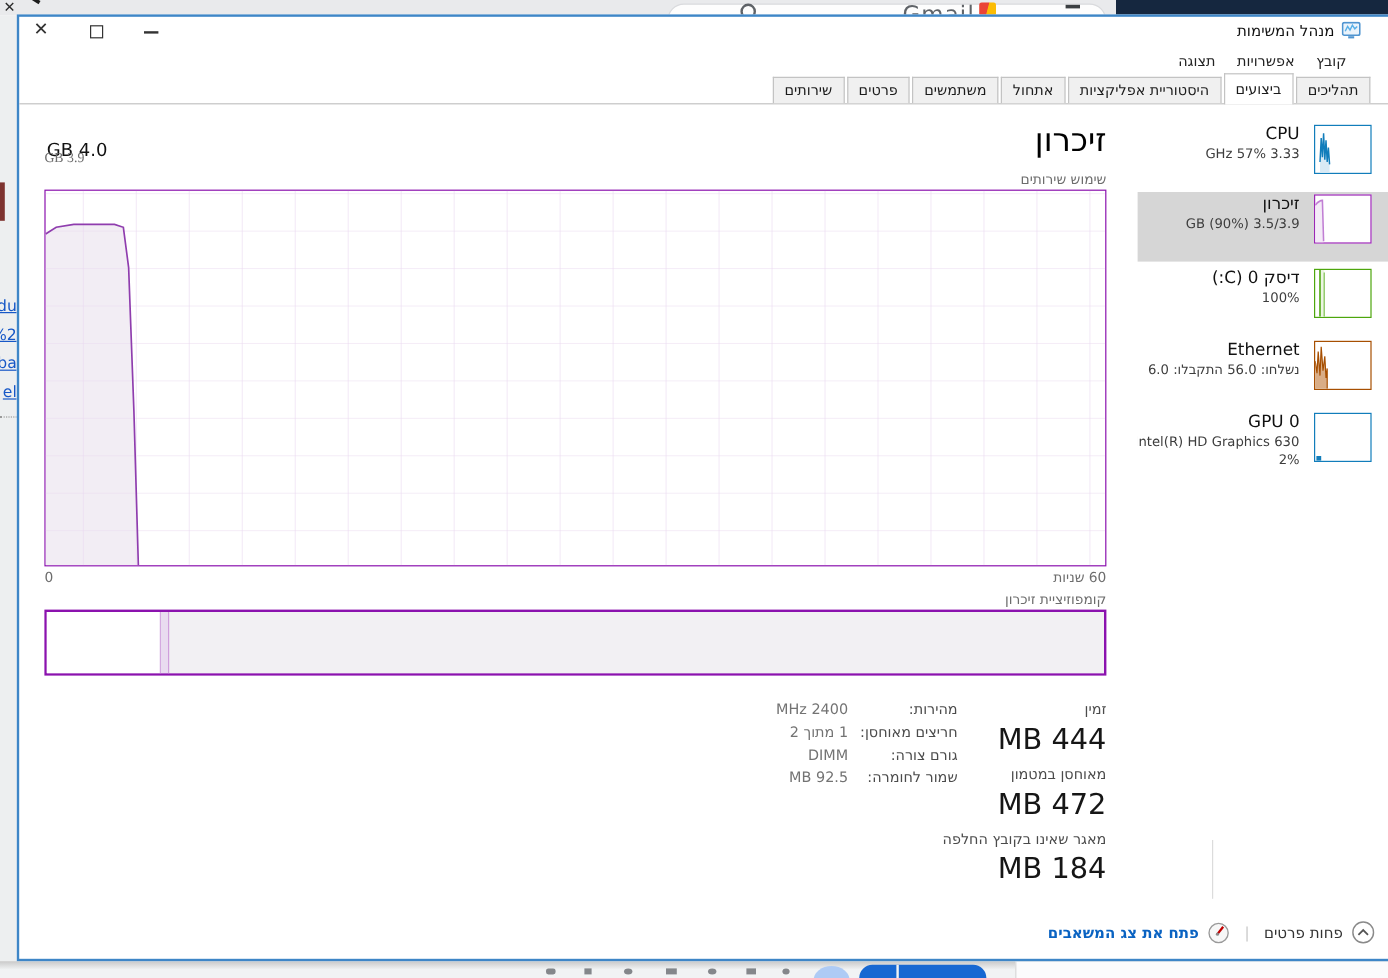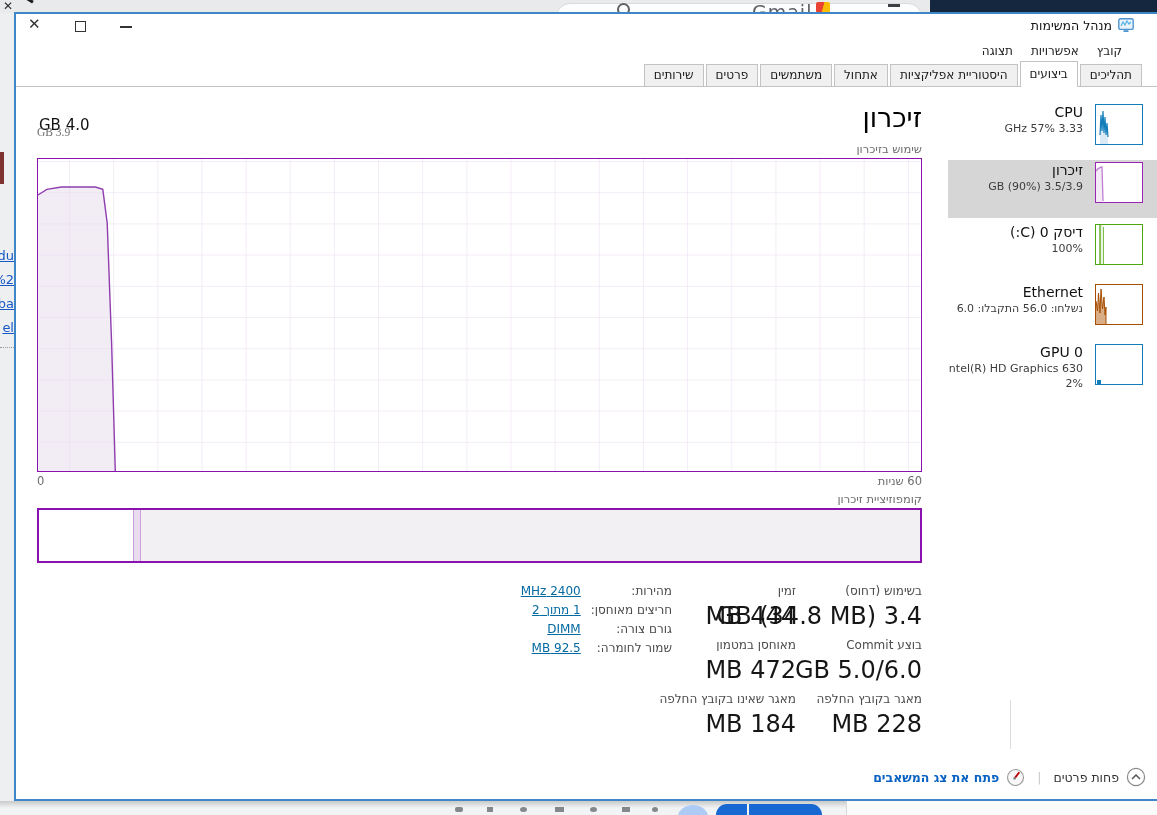--- a/index.html
+++ b/index.html
@@ -79,21 +79,21 @@
   .seg-mod{background:#e9dcf0;border-left:1px solid #cf9fdc;border-right:1px solid #cf9fdc;height:100%;}
   .seg-free{background:#ffffff;height:100%;}
 
   .stats{position:absolute;right:0;top:484px;display:flex;direction:rtl;align-items:flex-start;}
   .scol{display:flex;flex-direction:column;text-align:right;}
   .scol1{width:126px;} .scol2{width:124px;}
   .stat-label{font-size:12px;color:#4b4b4b;height:18px;white-space:nowrap;}
   .stat-value{font-size:24px;color:#161616;height:30px;margin-bottom:6px;white-space:nowrap;direction:rtl;}
   .details{display:grid;grid-template-columns:auto auto;column-gap:10px;row-gap:5px;margin-left:4px;}
   .d-label{font-size:12px;color:#4b4b4b;text-align:right;white-space:nowrap;}
-  .d-value{font-size:12px;color:#0369a1;text-align:right;white-space:nowrap;text-decoration:underline;}
+  .d-value{font-size:12px;color:#737373;text-align:right;white-space:nowrap;}
 
   .vtick{position:absolute;left:994px;top:686px;width:1px;height:49px;background:#dcdcdc;}
 
   
   .footer{position:absolute;left:0;right:16px;bottom:9px;height:26px;display:flex;direction:rtl;
           align-items:center;gap:7px;font-size:12.5px;}
   .footer .txt{color:#333;cursor:default;}
   .footer .sep{color:#c9c9c9;margin:0 5px;}
   .footer .link{color:#0a63c2;cursor:pointer;font-weight:bold;}
   .icon-circle{width:20px;height:20px;flex:0 0 auto;}
@@ -232,21 +232,21 @@
       <div class="side-text">
         <div class="side-title">GPU 0</div>
         <div class="side-sub">Intel(R) HD Graphics 630</div>
         <div class="side-sub">2%</div>
       </div>
     </div>
 
     <div class="main">
       <div class="h1">זיכרון</div>
       <div class="total">4.0 GB</div>
-      <div class="small-gray chart-cap">שימוש בזיכרון</div>
+      <div class="small-gray chart-cap">שימוש שירותים</div>
       <div class="small-gray ymax">3.9 GB</div>
 
       <div class="chart">
         <svg width="883" height="312" viewBox="0 0 883 312">
           <defs>
             <pattern id="grid" width="44.15" height="31.2" patternUnits="userSpaceOnUse" patternTransform="translate(31,2)">
               <path d="M0 0 H44.15 M0 0 V31.2" fill="none" stroke="#ead9f0" stroke-width="1"></path>
             </pattern>
           </defs>
           <polygon id="mem-area" points="0.0,36.0 8.8,30.4 23.5,28.0 57.4,28.0 64.8,30.4 69.2,64.0 73.6,184.0 77.3,312.0 77.3,312.0 0.0,312.0" fill="#f2edf4"></polygon>
@@ -262,28 +262,20 @@
 
       <div class="small-gray comp-cap">קומפוזיציית זיכרון</div>
 
       <div class="compbar">
         <div class="seg-inuse" style="width: 88.4%;"></div>
         <div class="seg-mod" style="width: 0.9%;"></div>
         <div class="seg-free" style="width: 10.7%;"></div>
       </div>
 
       <div class="stats">
-        <div class="scol scol1">
-          <div class="stat-label">בשימוש (דחוס)</div>
-          <div class="stat-value">3.4 GB (34.8 MB)</div>
-          <div class="stat-label">בוצע Commit</div>
-          <div class="stat-value">5.0/6.0 GB</div>
-          <div class="stat-label">מאגר בקובץ החלפה</div>
-          <div class="stat-value">228 MB</div>
-        </div>
         <div class="scol scol2">
           <div class="stat-label">זמין</div>
           <div class="stat-value">444 MB</div>
           <div class="stat-label">מאוחסן במטמון</div>
           <div class="stat-value">472 MB</div>
           <div class="stat-label">מאגר שאינו בקובץ החלפה</div>
           <div class="stat-value">184 MB</div>
         </div>
         <div class="details">
           <div class="d-label">מהירות:</div>

